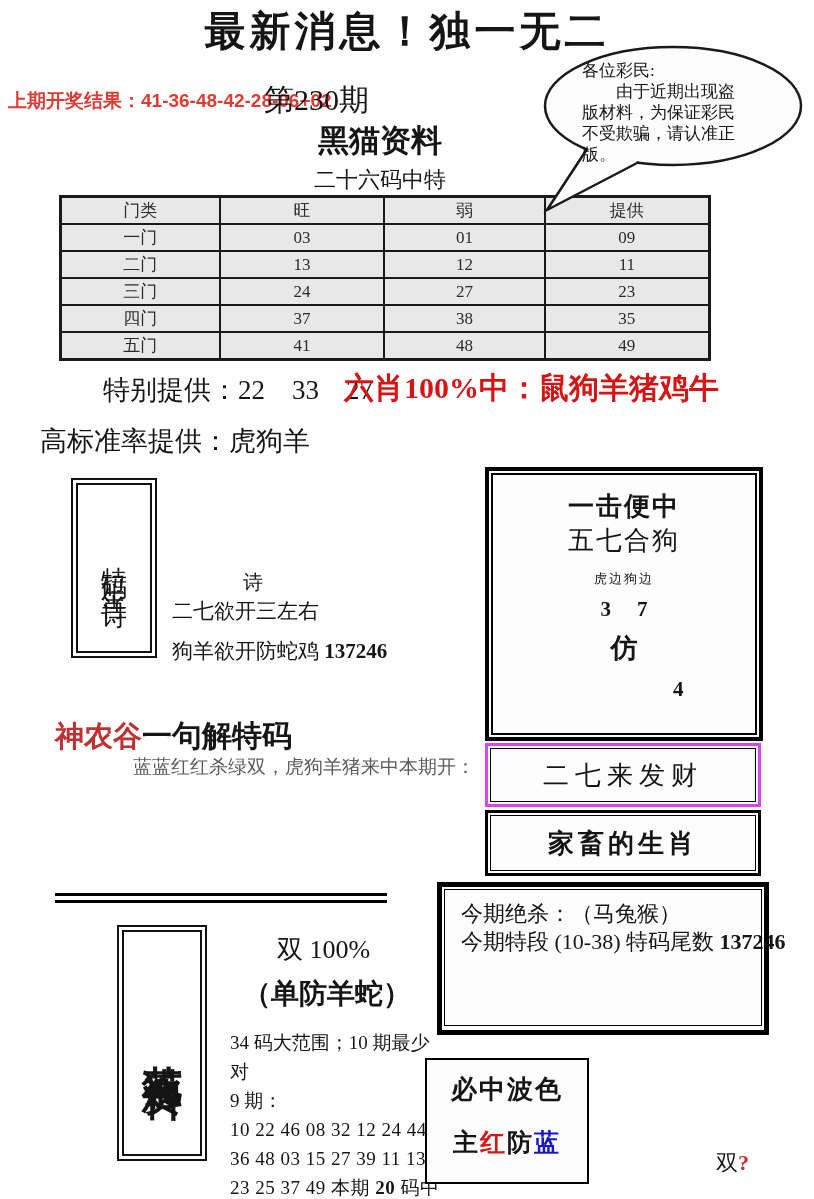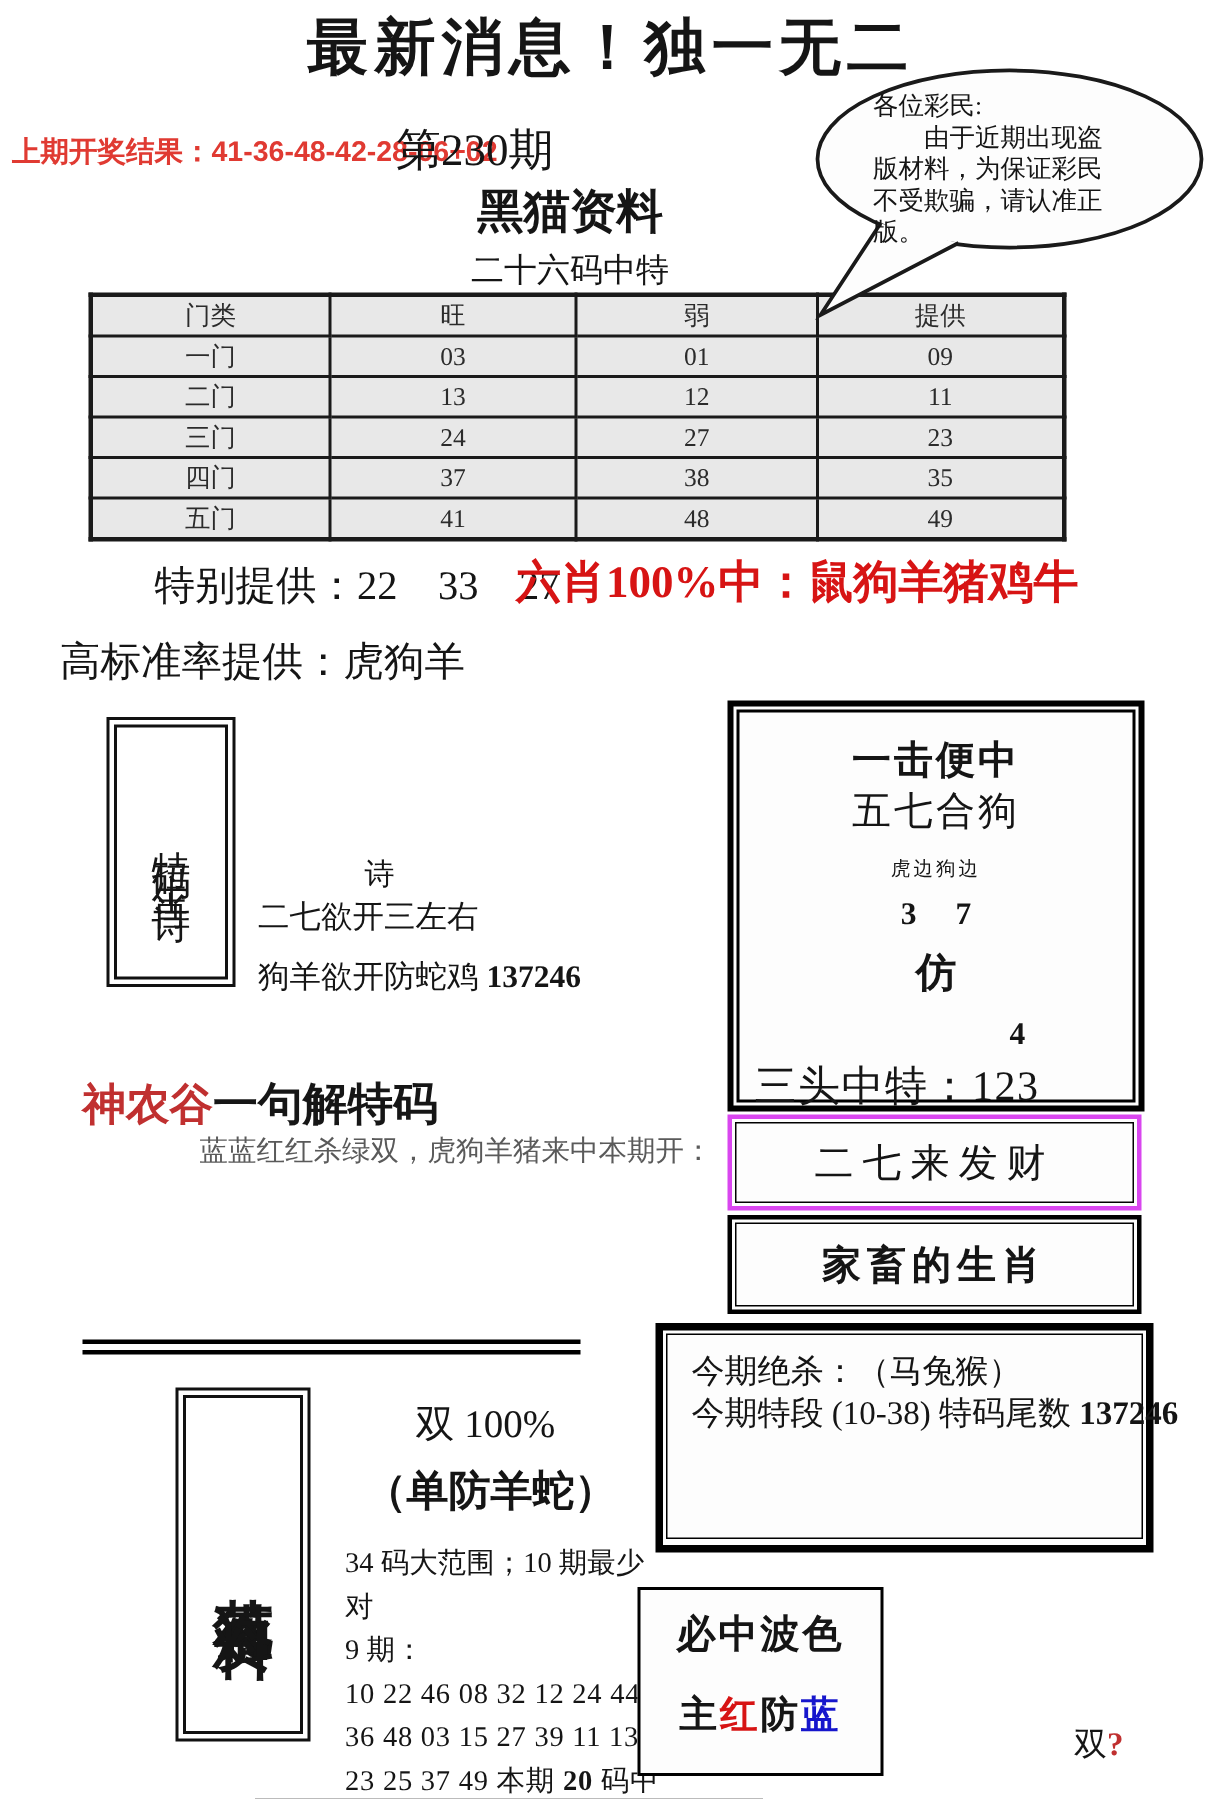--- a/index.html
+++ b/index.html
@@ -187,21 +187,20 @@
   <div class="abs poem-line2"><span>狗羊欲开防蛇鸡 </span><b>137246</b></div>
 
   <div class="abs thick-box hit-box">
     <div class="inner2">
       <div class="abs hit-title">一击便中</div>
       <div class="abs hit-line2">五七合狗</div>
       <div class="abs hit-line3">虎边狗边</div>
       <div class="abs hit-nums"><span>3</span><span class="gap"></span><span>7</span></div>
       <div class="abs hit-fang">仿</div>
       <div class="abs hit-num-small">4</div>
-      <div class="abs hit-bottom">三头中特：123</div>
     </div>
   </div>
 
   <div class="abs fortune-box">
     <div class="inner2">
       <span class="txt">二七来发财</span>
     </div>
   </div>
   <div class="abs zodiac-box">
     <div class="inner2">

